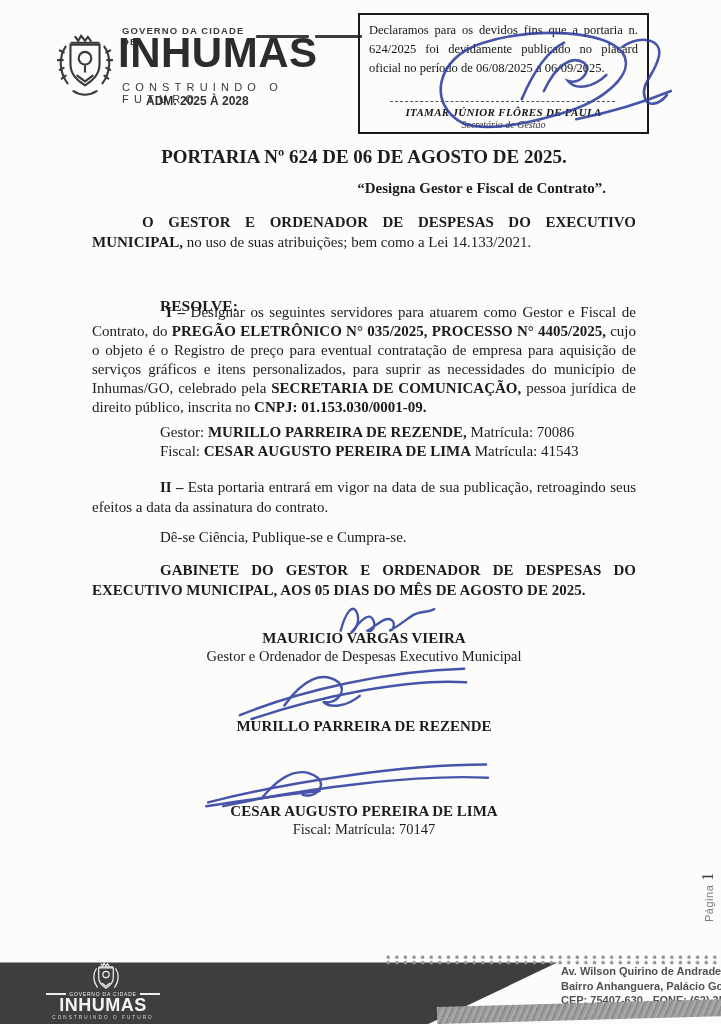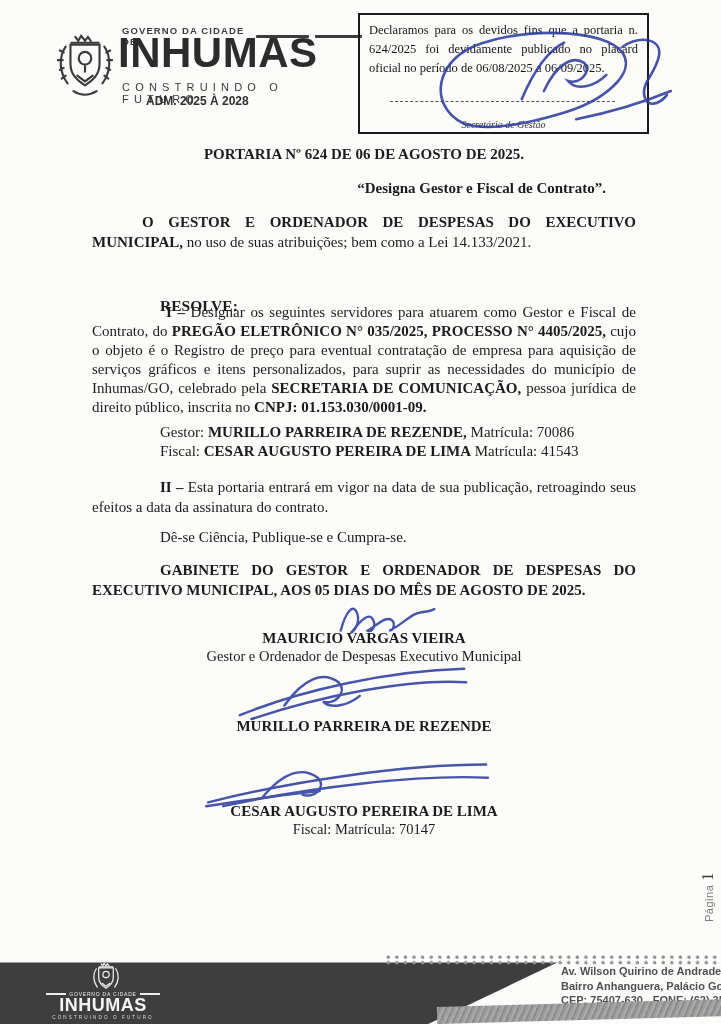--- a/index.html
+++ b/index.html
@@ -24,21 +24,21 @@
   
   .stamp{position:absolute;left:358px;top:13px;width:269px;height:103px;border:2px solid #1a1a1a;
     padding:6px 9px 8px 9px;font-size:12.5px;line-height:1.5;text-align:justify;color:#151515;}
   .stamp-sigline{position:absolute;left:30px;top:86px;width:225px;border-top:1px dashed #555;}
   .stamp-name{position:absolute;left:0;top:89px;width:100%;text-align:center;
     font-weight:bold;font-style:italic;font-size:11px;letter-spacing:.3px;}
   .stamp-role{position:absolute;left:0;top:102px;width:100%;text-align:center;font-style:italic;font-size:10px;color:#333;}
   .ink{position:absolute;fill:none;stroke:#2e3da0;stroke-width:2.6;stroke-linecap:round;opacity:.88;}
   
   .col{position:absolute;left:92px;width:544px;font-size:15px;}
-  .title{top:146px;text-align:center;font-weight:bold;font-size:15px;}
+  .title{top:146px;text-align:center;font-weight:bold;font-size:19px;}
   .subtitle{top:180px;text-align:right;padding-right:30px;box-sizing:border-box;font-weight:bold;}
   .p-open{top:212px;text-align:justify;text-indent:50px;line-height:20px;}
   .resolve{top:271px;padding-left:68px;font-weight:bold;font-size:15.5px;margin-top:26px;}
   .p-i{top:303px;text-align:justify;text-indent:74px;line-height:19px;}
   .designados{top:423px;padding-left:68px;line-height:19px;}
   .p-ii{top:477px;text-align:justify;text-indent:68px;line-height:20px;}
   .closing{top:529px;padding-left:68px;}
   .gabinete{top:561px;text-align:justify;text-indent:68px;line-height:19.5px;font-weight:bold;}
   .b{font-weight:bold;}
   
@@ -94,20 +94,21 @@
     <span class="rule r1"></span>
     <span class="rule r2"></span>
   </div>
   <div class="brand-name">INHUMAS</div>
   <div class="brand-tag">CONSTRUINDO O FUTURO</div>
   <div class="brand-adm">ADM. 2025 À 2028</div>
 
   <div class="stamp">
     <span>Declaramos para os devidos fins que a portaria n. 624/2025 foi devidamente publicado no placard oficial no período de 06/08/2025 a 06/09/2025.</span>
     <div class="stamp-sigline"></div>
+    <div class="stamp-name">ITAMAR JÚNIOR FLÔRES DE PAULA</div>
     <div class="stamp-role">Secretário de Gestão</div>
   </div>
   <svg class="ink" style="left:425px;top:26px;width:262px;height:112px;" viewBox="0 0 260 110">
     <path d="M38 96 C2 78 10 30 58 16 C110 0 180 4 196 26 C210 46 178 74 136 86 C96 98 60 104 38 96"></path>
     <path d="M96 72 C108 44 122 24 138 16"></path>
     <path d="M118 64 C130 38 146 28 158 36 C166 44 154 58 142 54 C150 64 168 60 180 48"></path>
     <path d="M196 20 C214 8 236 12 232 30 C228 48 214 56 218 70 C220 80 232 78 240 68"></path>
     <path d="M150 92 C180 86 210 78 244 64"></path>
   </svg>
 

